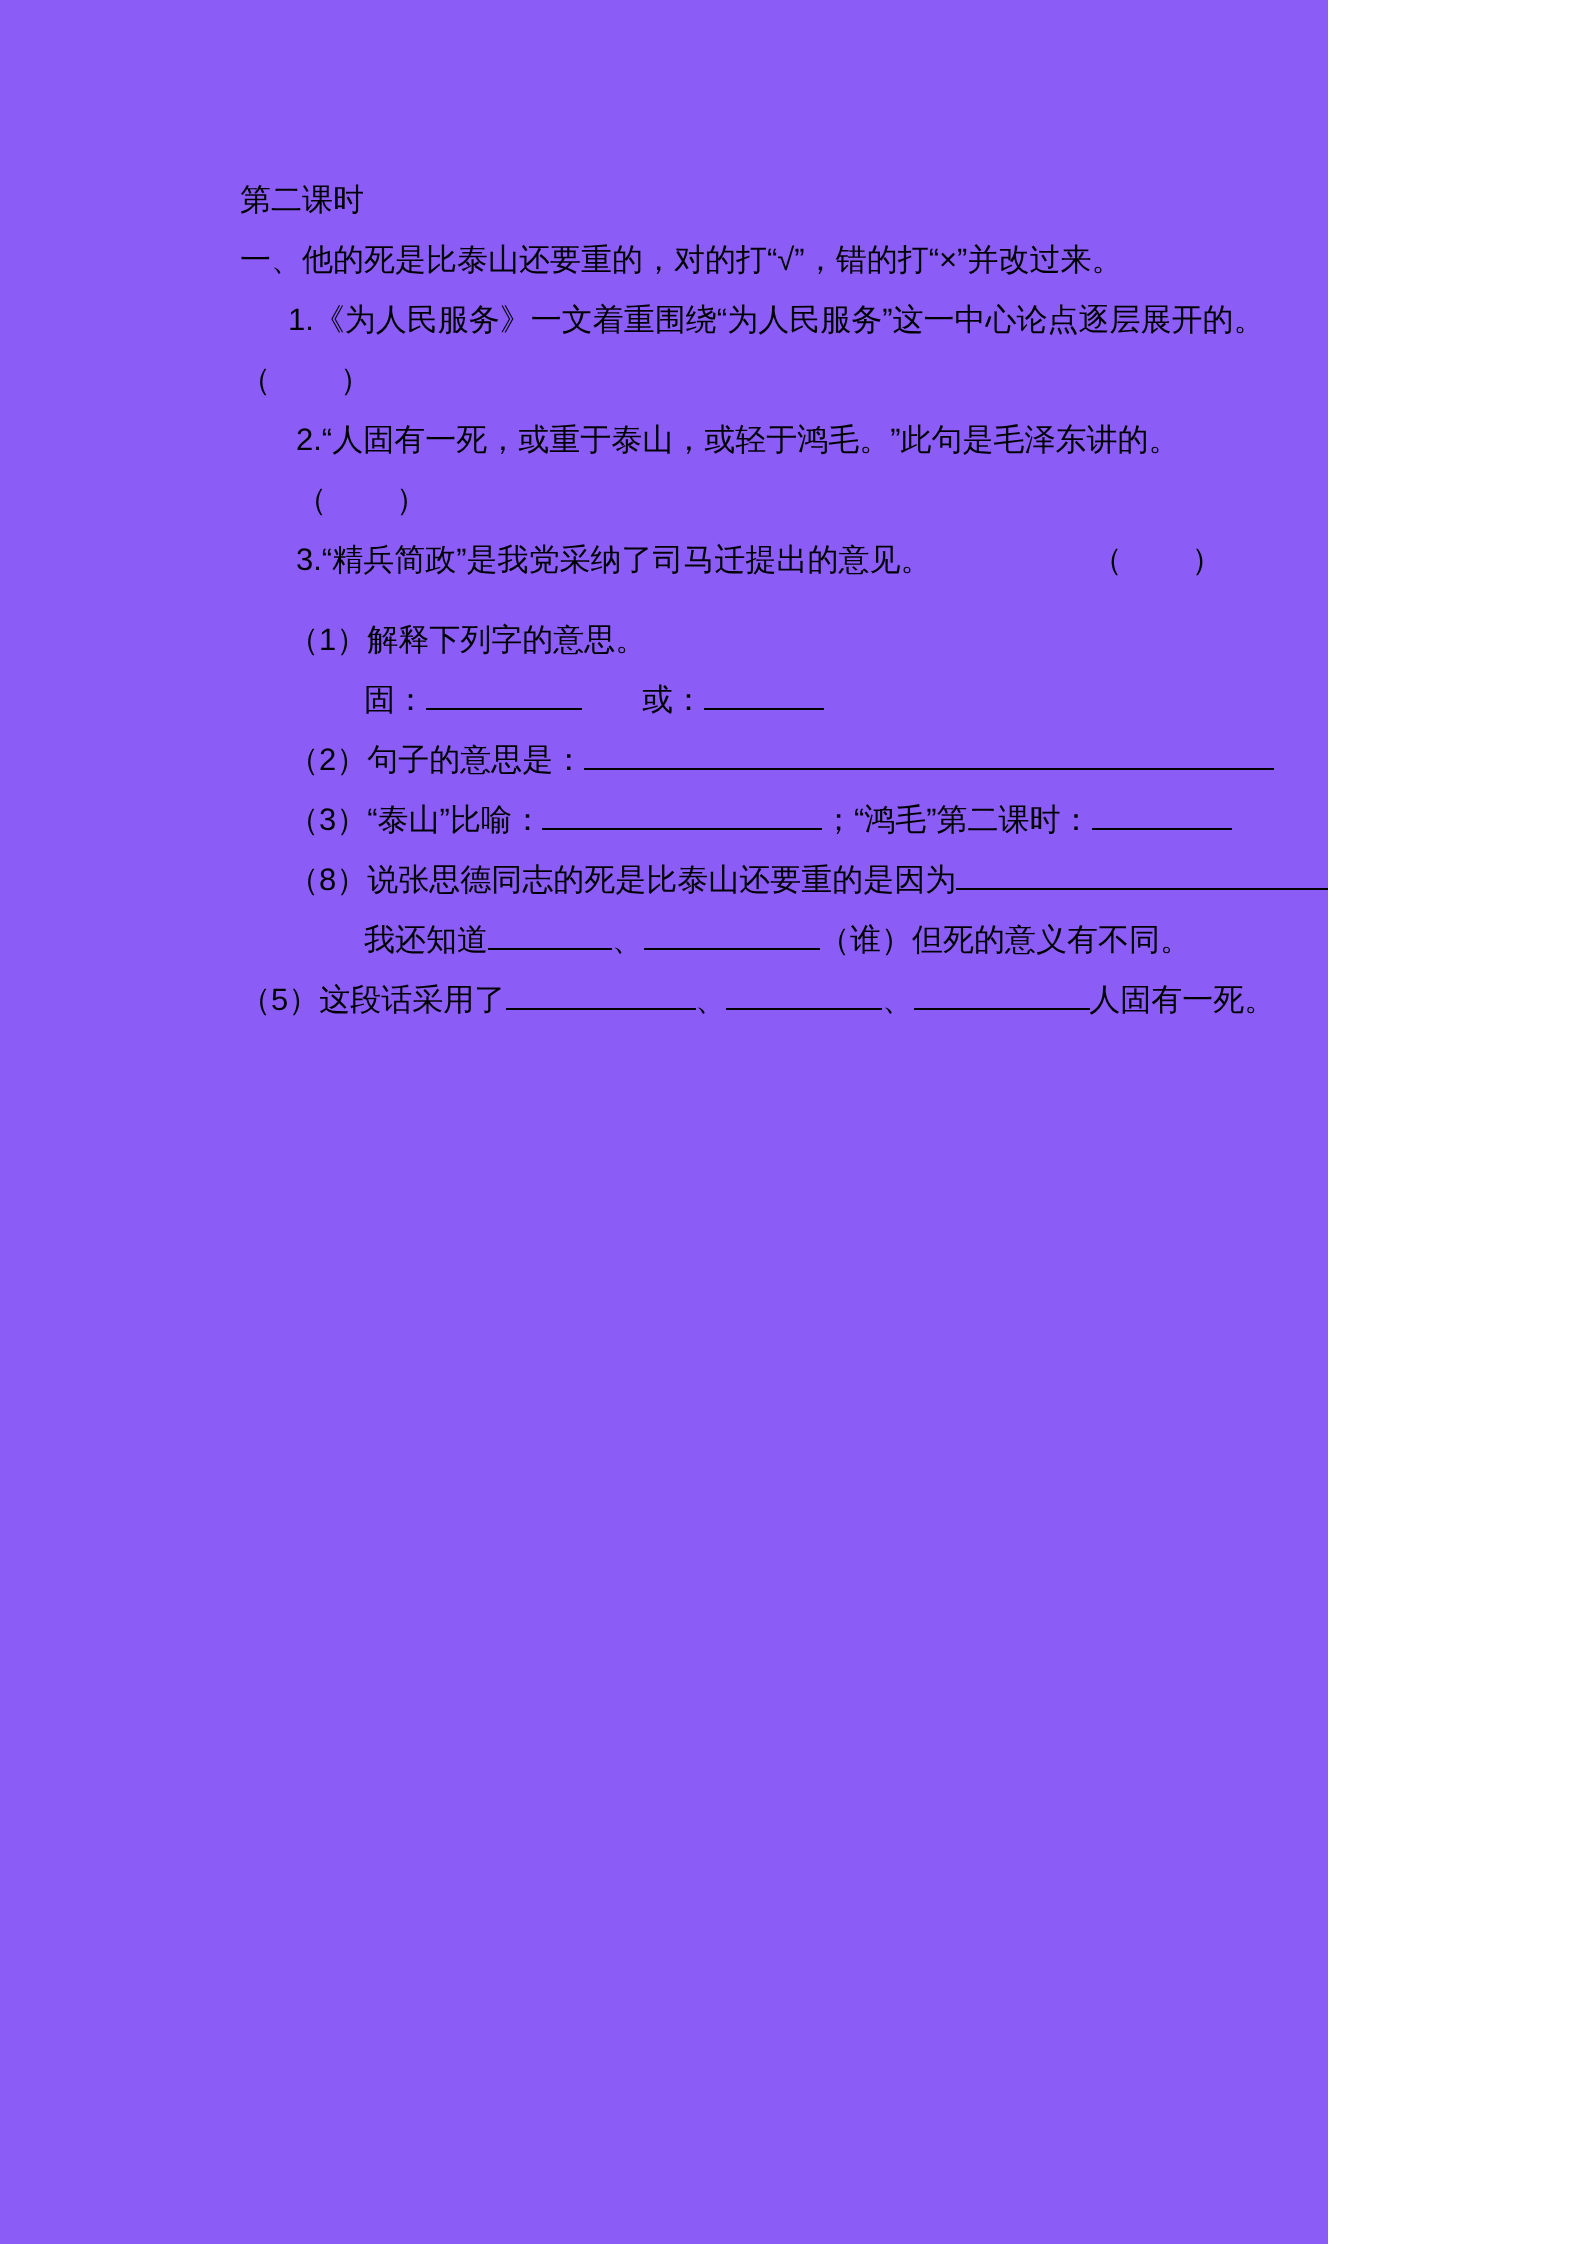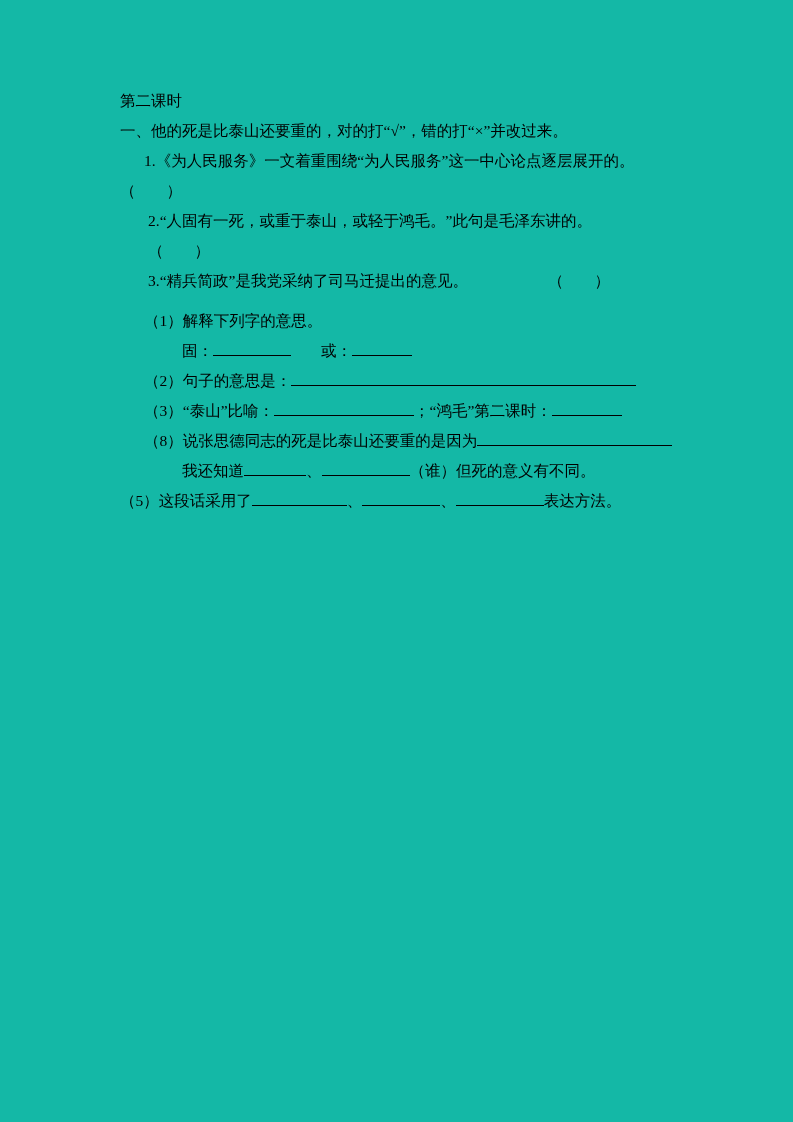--- a/index.html
+++ b/index.html
@@ -1,22 +1,22 @@
 <!DOCTYPE html>
 <html><head>
 <meta charset="utf-8">
 <style>
   * { margin: 0; padding: 0; box-sizing: border-box; }
   html, body { background: #ffffff; }
   .page {
     position: relative;
-    width: 793px;
+    width: 664px;
     height: 1122px;
-    background: #14b8a6;
-    font-family: Liberation Serif, serif;
+    background: #8b5cf6;
+    font-family: Liberation Sans, sans-serif;
     font-size: 15.5px;
     color: #000000;
     overflow: hidden;
   }
   .content {
     position: absolute;
     left: 120px;
     top: 86px;
     width: 556px;
   }
@@ -72,18 +72,18 @@
         <p class="line indent-3"><span>固：</span><span class="blank" style="width:78px"></span><span class="gap-left-30">或：</span><span class="blank" style="width:60px"></span></p>
 
         <p class="line indent-1"><span>（2）句子的意思是：</span><span class="blank" style="width:345px"></span></p>
 
         <p class="line indent-1"><span>（3）“泰山”比喻：</span><span class="blank" style="width:140px"></span><span>；“鸿毛”第二课时：</span><span class="blank" style="width:70px"></span></p>
 
         <p class="line indent-1"><span>（8）说张思德同志的死是比泰山还要重的是因为</span><span class="blank" style="width:195px"></span></p>
 
         <p class="line indent-3"><span>我还知道</span><span class="blank" style="width:62px"></span><span>、</span><span class="blank" style="width:88px"></span><span>（谁）但死的意义有不同。</span></p>
 
-        <p class="line"><span>（5）这段话采用了</span><span class="blank" style="width:95px"></span><span>、</span><span class="blank" style="width:78px"></span><span>、</span><span class="blank" style="width:88px"></span><span>表达方法。</span></p>
+        <p class="line"><span>（5）这段话采用了</span><span class="blank" style="width:95px"></span><span>、</span><span class="blank" style="width:78px"></span><span>、</span><span class="blank" style="width:88px"></span><span>人固有一死。</span></p>
       </div>
     </div>
 
   </div>
 </div>
 
 </body></html>

